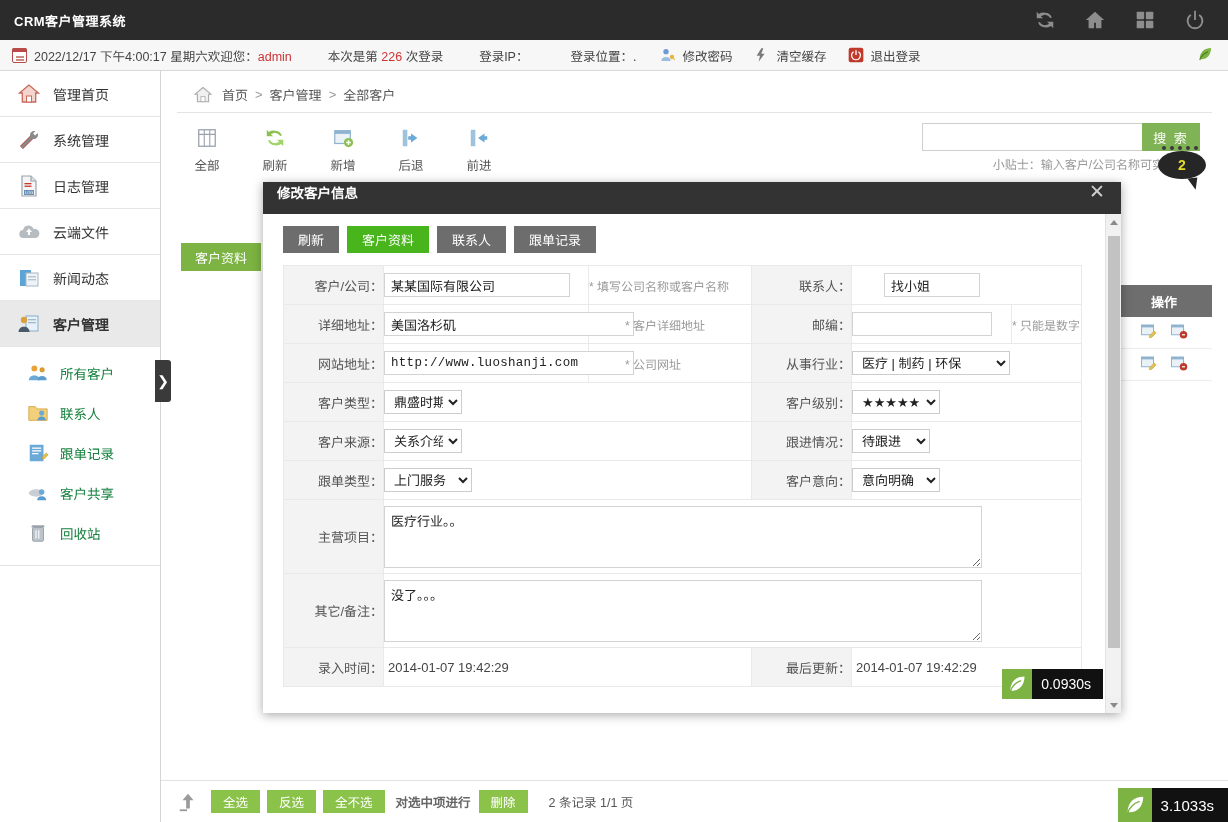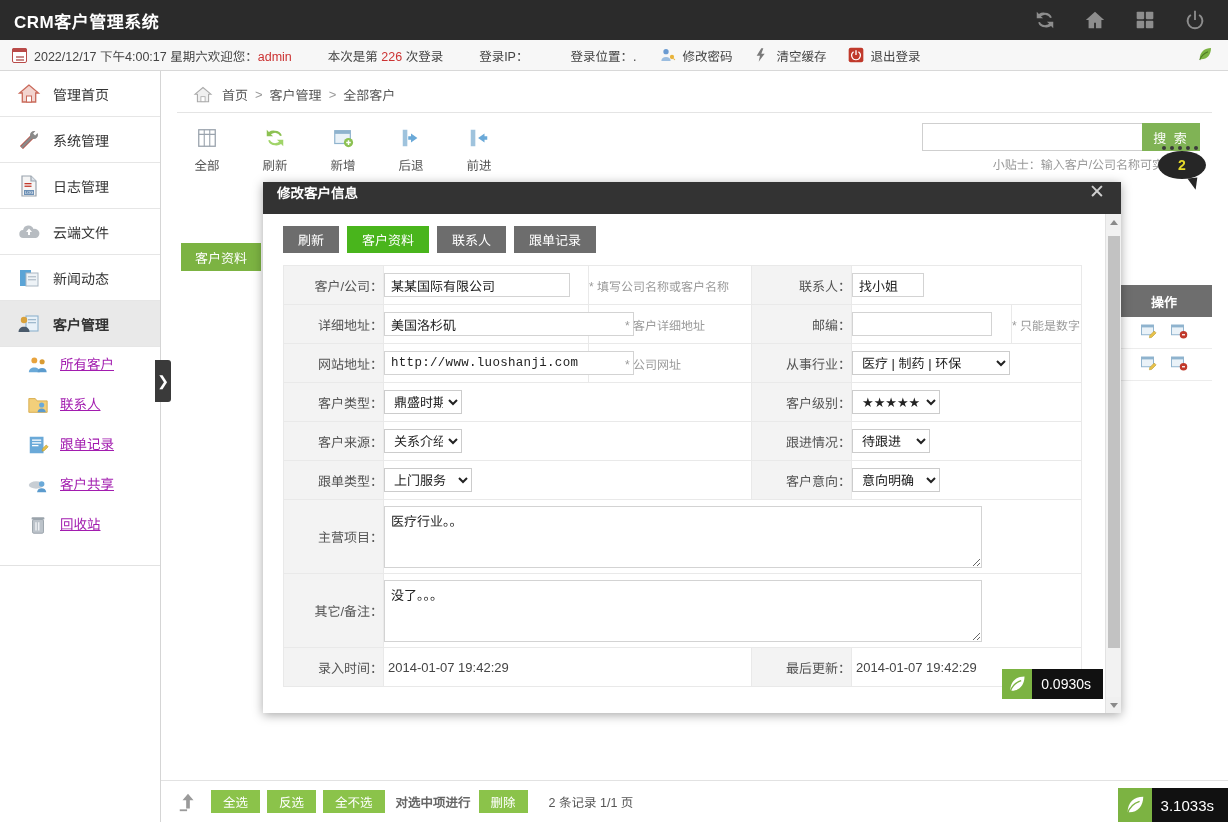--- a/index.html
+++ b/index.html
@@ -15,21 +15,21 @@
   }
   #app { position: relative; width: 1228px; height: 822px; overflow: hidden; background:#fff; }
 
   
   .topbar {
     position: absolute; left: 0; top: 0; width: 1228px; height: 40px;
     background: #2b2b2b;
     display: flex; align-items: center;
   }
   .topbar .brand {
-    color: #ffffff; font-size: 17px; font-weight: 600;
+    color: #ffffff; font-size: 13px; font-weight: 600;
     margin-left: 14px; letter-spacing: .5px;
   }
   .topbar .spacer { flex: 1; }
   .topbar .ticons { display: flex; align-items: center; margin-right: 8px; }
   .topbar .ticons .ti {
     width: 50px; height: 40px; display: flex; align-items: center; justify-content: center;
     cursor: pointer;
   }
   .topbar .ticons .ti svg { fill: #8d8d8d; }
 
@@ -71,22 +71,22 @@
   .nav-item {
     height: 46px; display: flex; align-items: center;
     border-bottom: 1px solid #e6e6e6; padding-left: 16px; cursor: pointer;
     font-size: 14px; color: #333;
   }
   .nav-item.active { background: #e9e9e9; font-weight: 600; }
   .nav-item .ic { width: 26px; height: 26px; margin-right: 11px; flex: none;
     display:flex; align-items:center; justify-content:center; }
   .subnav { padding-top: 6px; }
   .sub-item {
-    height: 40px; display: flex; padding-left: 26px;
-    cursor: pointer; font-size: 13.5px; color: #a21caf; text-decoration: underline;
+    height: 40px; display: flex; align-items: center; padding-left: 26px;
+    cursor: pointer; font-size: 13.5px; color: #15803d;
   }
   .sub-item .ic { width: 24px; height: 24px; margin-right: 10px; flex:none;
     display:flex; align-items:center; justify-content:center; }
   .sub-divider { border-top: 1px solid #e2e2e2; margin-top: 12px; }
 
   .collapse-handle {
     position: absolute; left: 155px; top: 360px; width: 16px; height: 42px;
     background: #3a3a3a; color: #fff; display: flex; align-items: center;
     justify-content: center; font-size: 14px; cursor: pointer; z-index: 30;
     border-radius: 0 3px 3px 0;
@@ -685,21 +685,21 @@
 
           <tbody>
               <tr>
             <td class="lbl">客户/公司：</td>
             <td class="val">
               <input class="ti" style="width: 186px;" value="某某国际有限公司">
             </td>
             <td class="hint">* 填写公司名称或客户名称</td>
             <td class="lbl">联系人：</td>
             <td class="val" colspan="2">
-              <input class="ti" style="width: 72px;" value="找小姐">
+              <input class="ti" style="width: 96px; margin-left: 32px;" value="找小姐">
             </td>
           </tr>
 
           <tr>
             <td class="lbl">详细地址：</td>
             <td class="val">
               <input class="ti" style="width: 250px;" value="美国洛杉矶">
             </td>
             <td class="hint" style="padding-left:36px">* 客户详细地址</td>
             <td class="lbl">邮编：</td>

